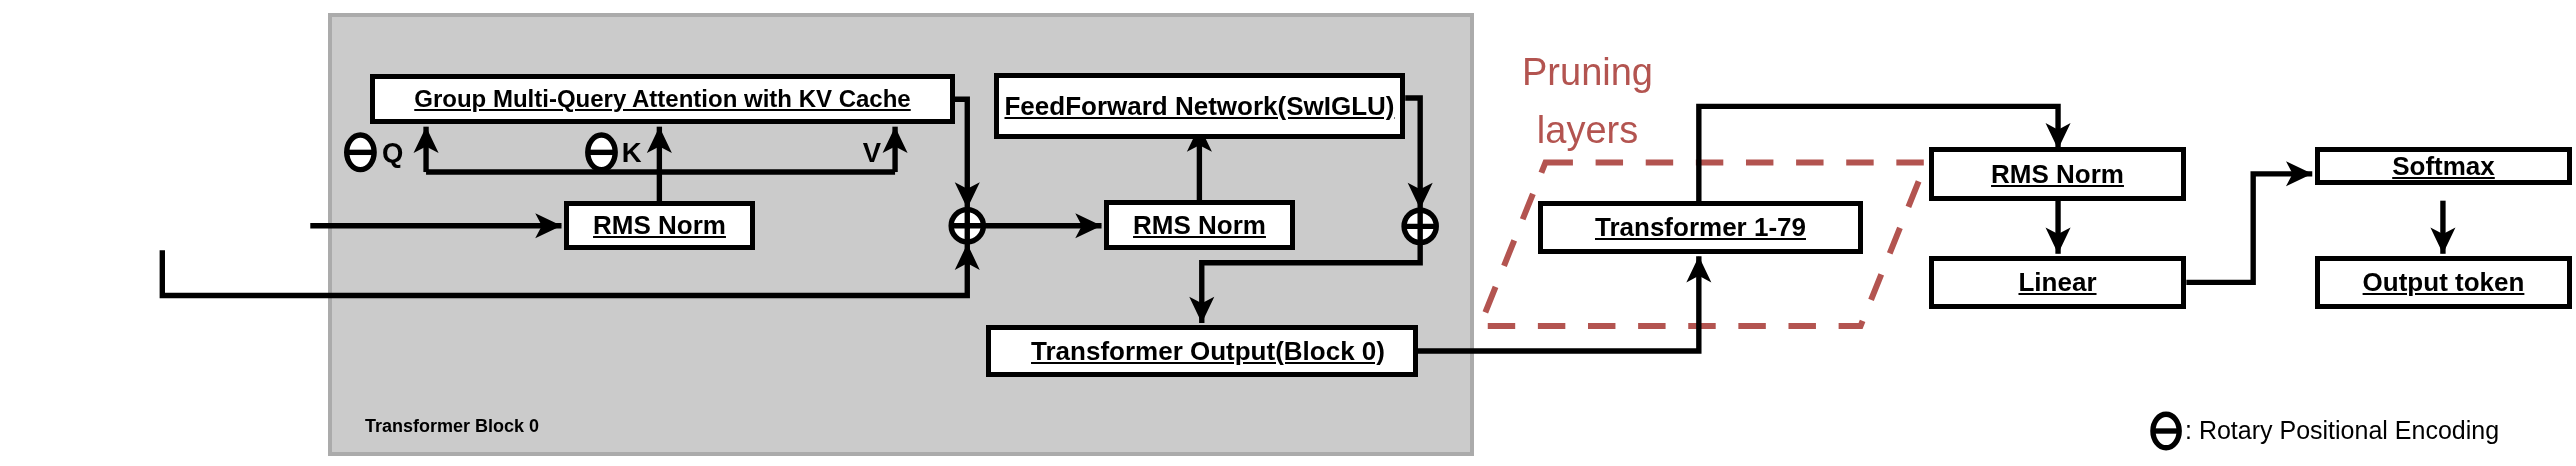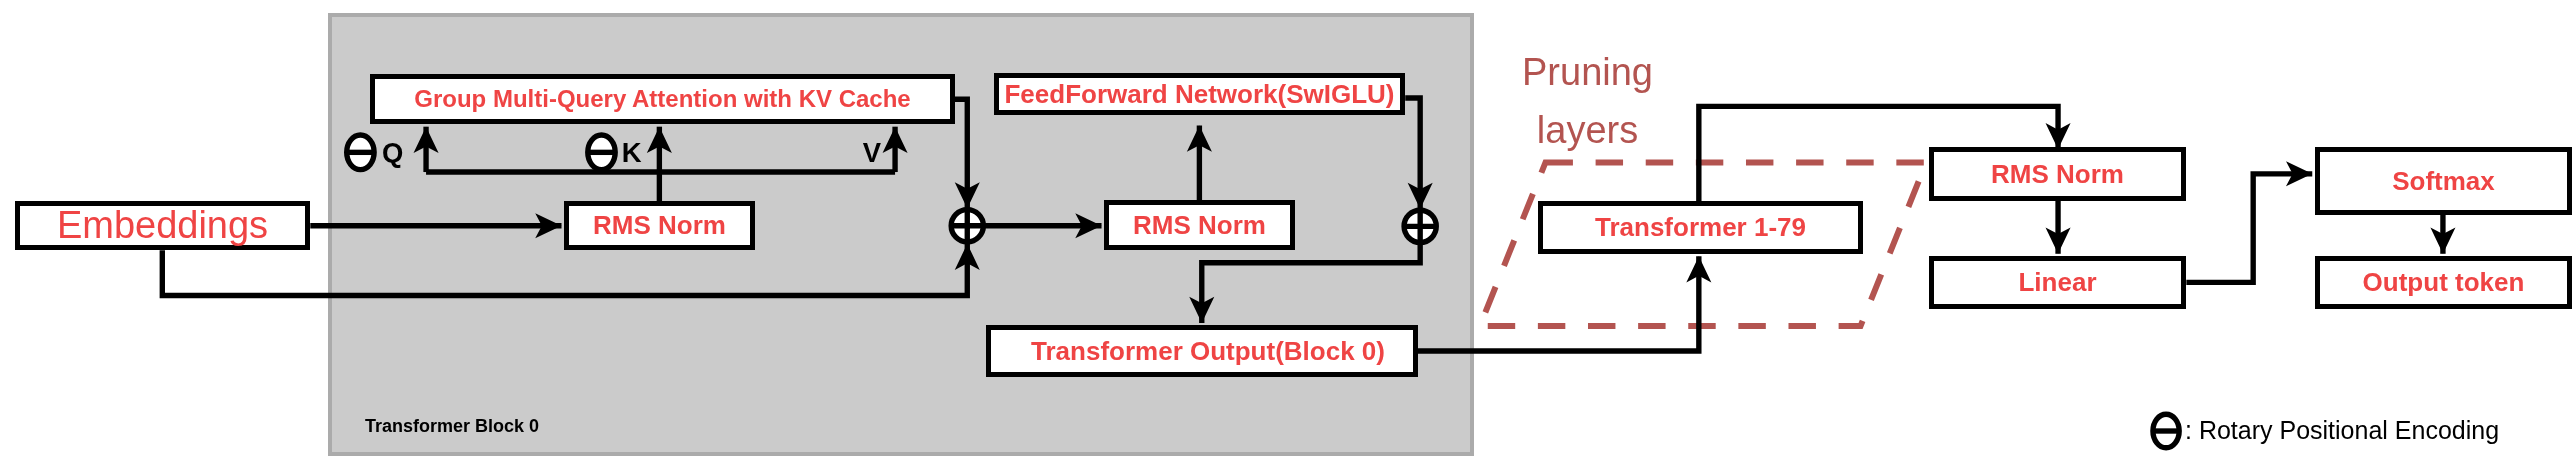--- a/index.html
+++ b/index.html
@@ -13,21 +13,21 @@
     border:4.8px solid var(--block-gray-border,#ababab);
     box-sizing:border-box;
   }
   .block-label{
     position:absolute;left:365px;top:416px;
     font-size:18px;font-weight:bold;color:#000;white-space:nowrap;
   }
   .node{
     position:absolute;background:#ffffff;border:5.4px solid #000000;box-sizing:border-box;
     display:flex;align-items:center;justify-content:center;
-    font-size:26px;font-weight:bold;color:#ef4444;white-space:nowrap;text-align:center;
+    font-size:26px;font-weight:bold;color:#000000;white-space:nowrap;text-align:center;text-decoration:underline;
   }
   .node.light{font-weight:normal;font-size:38px;}
   .node.small{font-size:24px;}
   svg.overlay{position:absolute;left:0;top:0;width:2576px;height:467px;}
   .wire{stroke:#000000;stroke-width:9;fill:none;}
   .sym{stroke:#000000;stroke-width:9;fill:#ffffff;}
   .sym-line{stroke:#000000;stroke-width:9;fill:none;}
   .red-dash{stroke:var(--accent-red,#b35450);stroke-width:10;fill:none;stroke-dasharray:46 38;}
   .qkv{font-family:"Liberation Sans",sans-serif;font-size:46px;font-weight:bold;fill:#000;}
   .pruning{
@@ -84,33 +84,30 @@
     <path class="sym-line" d="M987,255 H1029"></path>
 
     <text class="qkv" x="640" y="271">Q</text>
     <text class="qkv" x="1042" y="271">K</text>
     <text class="qkv" x="1446" y="271">V</text>
 
     <ellipse class="sym" cx="3630" cy="722" rx="22" ry="28"></ellipse>
     <path class="sym-line" d="M3610,722 H3650"></path>
   </svg>
 
-  <div class="node light" style="left:15px;top:201px;width:295px;height:49px;">
-    <span>Embeddings</span>
-  </div>
 
   <div class="node small" style="left:370px;top:74px;width:585px;height:50px;">
     <span>Group Multi-Query Attention with KV Cache</span>
   </div>
 
   <div class="node" style="left:564px;top:201px;width:191px;height:49px;">
     <span>RMS Norm</span>
   </div>
 
-  <div class="node" style="left:994px;top:73px;width:411px;height:42px;">
+  <div class="node" style="left:994px;top:73px;width:411px;height:66px;">
     <span>FeedForward Network(SwIGLU)</span>
   </div>
 
   <div class="node" style="left:1104px;top:200px;width:191px;height:50px;">
     <span>RMS Norm</span>
   </div>
 
   <div class="node" style="left:986px;top:325px;width:432px;height:52px;padding-left:12px;">
     <span>Transformer Output(Block 0)</span>
   </div>
@@ -120,21 +117,21 @@
   </div>
 
   <div class="node" style="left:1929px;top:147px;width:257px;height:54px;">
     <span>RMS Norm</span>
   </div>
 
   <div class="node" style="left:1929px;top:256px;width:257px;height:53px;">
     <span>Linear</span>
   </div>
 
-  <div class="node" style="left:2315px;top:147px;width:257px;height:68px;">
+  <div class="node" style="left:2315px;top:147px;width:257px;height:38px;">
     <span>Softmax</span>
   </div>
 
   <div class="node" style="left:2315px;top:256px;width:257px;height:53px;">
     <span>Output token</span>
   </div>
 
   <div class="block-label">Transformer Block 0</div>
 
   <div class="pruning">

